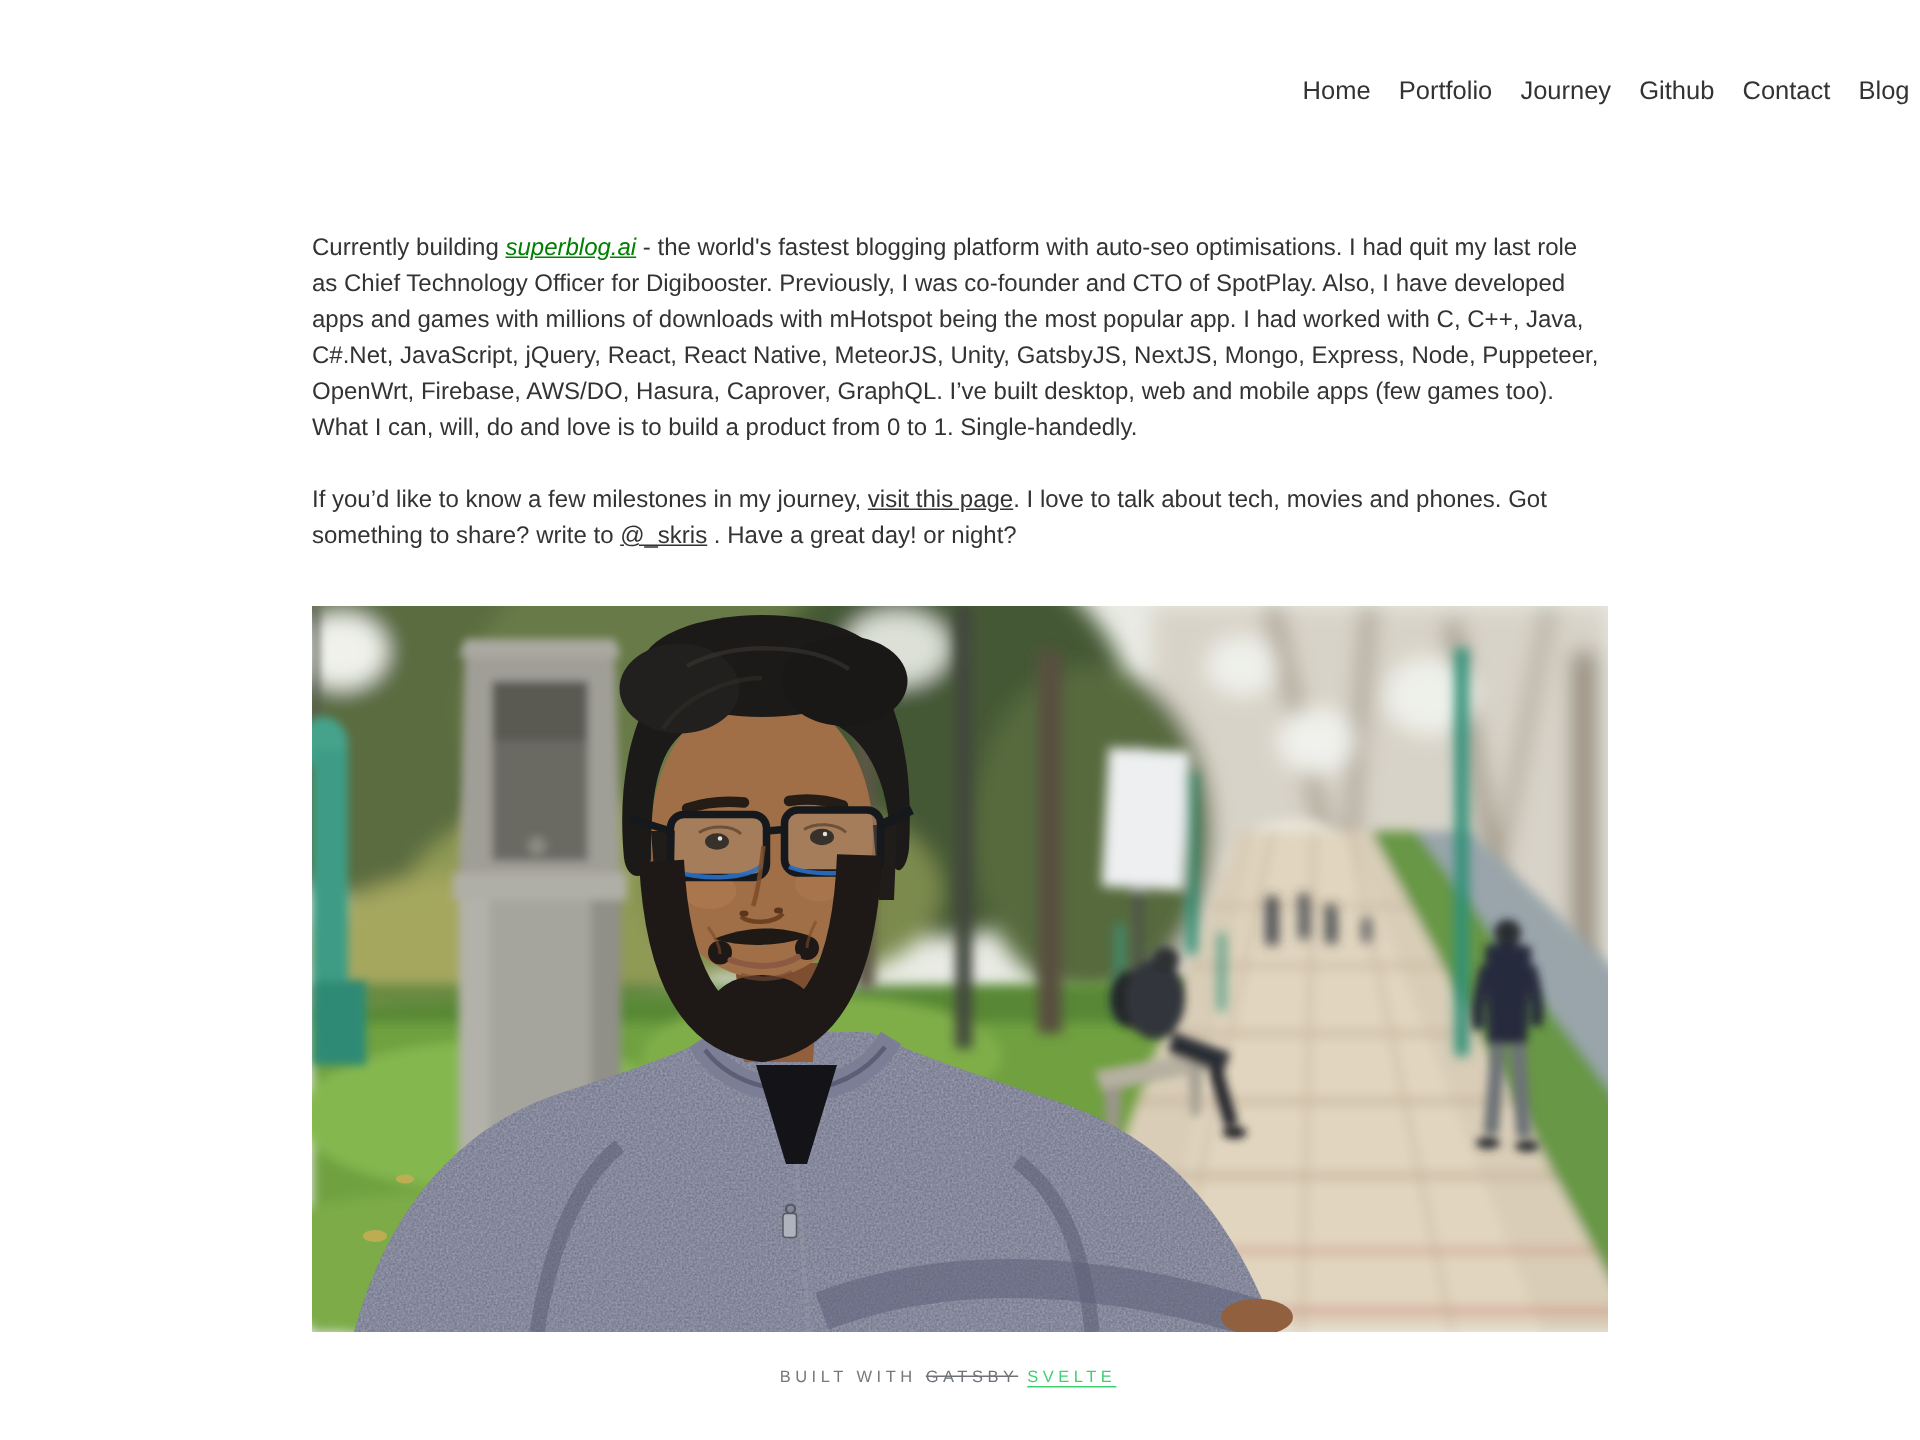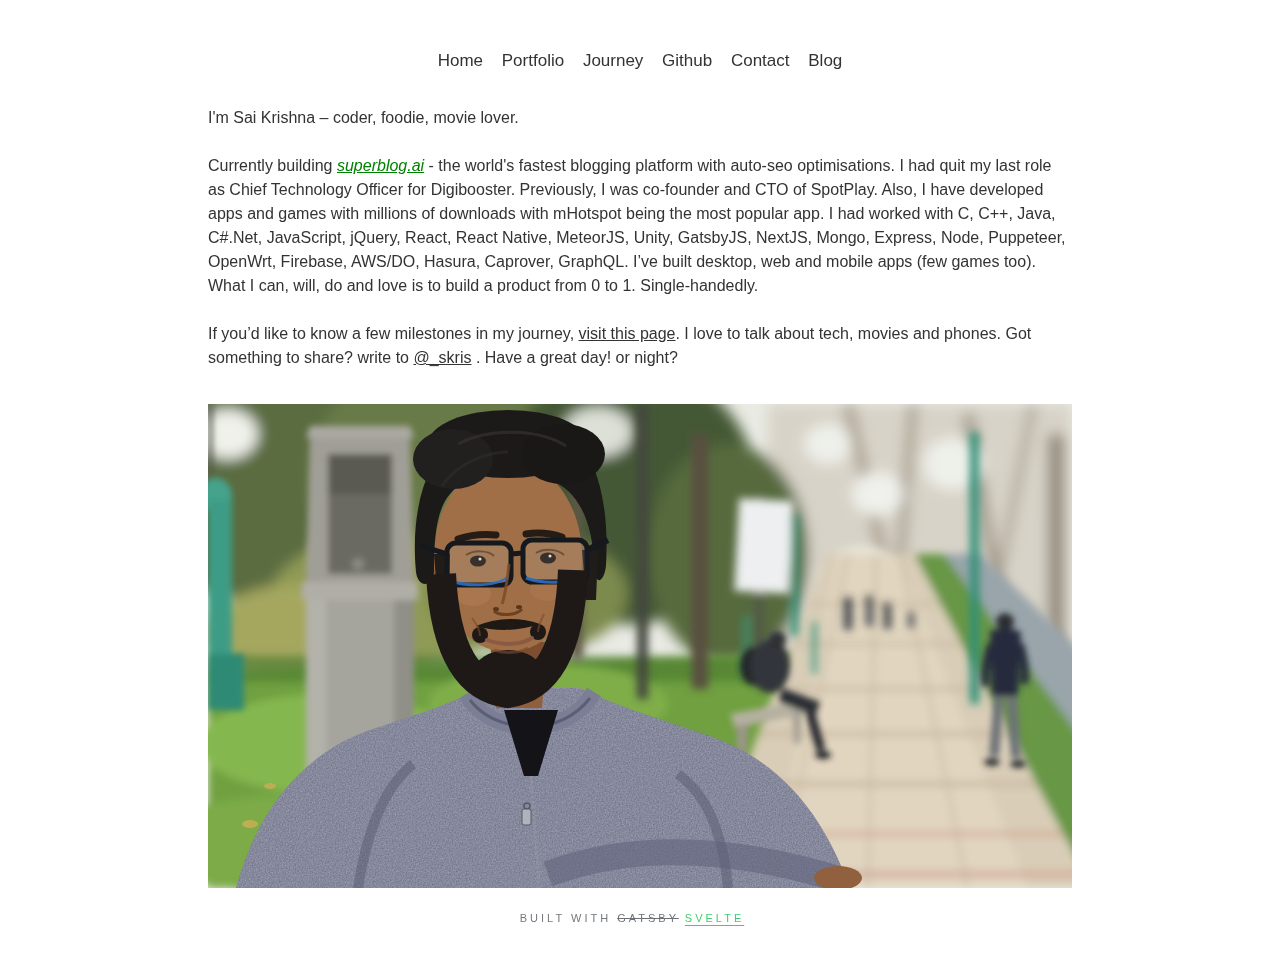--- a/index.html
+++ b/index.html
@@ -15,21 +15,21 @@
   body{
     background:var(--page-bg);
     font-family:"Liberation Sans","DejaVu Sans",sans-serif;
     color:var(--text);
   }
   .page{width:1280px;height:960px;margin:0 auto;background:var(--page-bg);overflow:hidden;}
   .container{width:864px;margin:0 auto;}
 
   nav.topnav{
     padding-top:52px;
-    text-align:center;
+    text-align:right;
     font-size:17px;
     line-height:18px;
   }
   nav.topnav a{
     color:var(--text);
     text-decoration:none;
     margin:0 7px;
   }
 
   .content{margin-top:36px;}
@@ -77,21 +77,21 @@
     <a href="#">Home</a>
     <a href="#">Portfolio</a>
     <a href="#">Journey</a>
     <a href="#">Github</a>
     <a href="#">Contact</a>
     <a href="#">Blog</a>
   </nav>
 
   <div class="container content">
     <p>
-      <span>I'm Sai Krishna – coder, foodie, movie lover.</span><br>
+      <br>
     </p>
 
     <p>
       <span>Currently building </span><a href="#" class="green-link">superblog.ai</a><span> - the world's fastest blogging platform with auto-seo optimisations. I had quit my last role as Chief Technology Officer for Digibooster. Previously, I was co-founder and CTO of SpotPlay. Also, I have developed apps and games with millions of downloads with mHotspot being the most popular app. I had worked with C, C++, Java, C#.Net, JavaScript, jQuery, React, React Native, MeteorJS, Unity, GatsbyJS, NextJS, Mongo, Express, Node, Puppeteer, OpenWrt, Firebase, AWS/DO, Hasura, Caprover, GraphQL. I’ve built desktop, web and mobile apps (few games too). What I can, will, do and love is to build a product from 0 to 1. Single-handedly.</span>
     </p>
 
     <p class="last">
       <span>If you’d like to know a few milestones in my journey, </span><a href="#" class="dark-link">visit this page</a><span>. I love to talk about tech, movies and phones. Got something to share? write to </span><a href="#" class="dark-link">@_skris</a><span> . Have a great day! or night?</span>
     </p>
 

